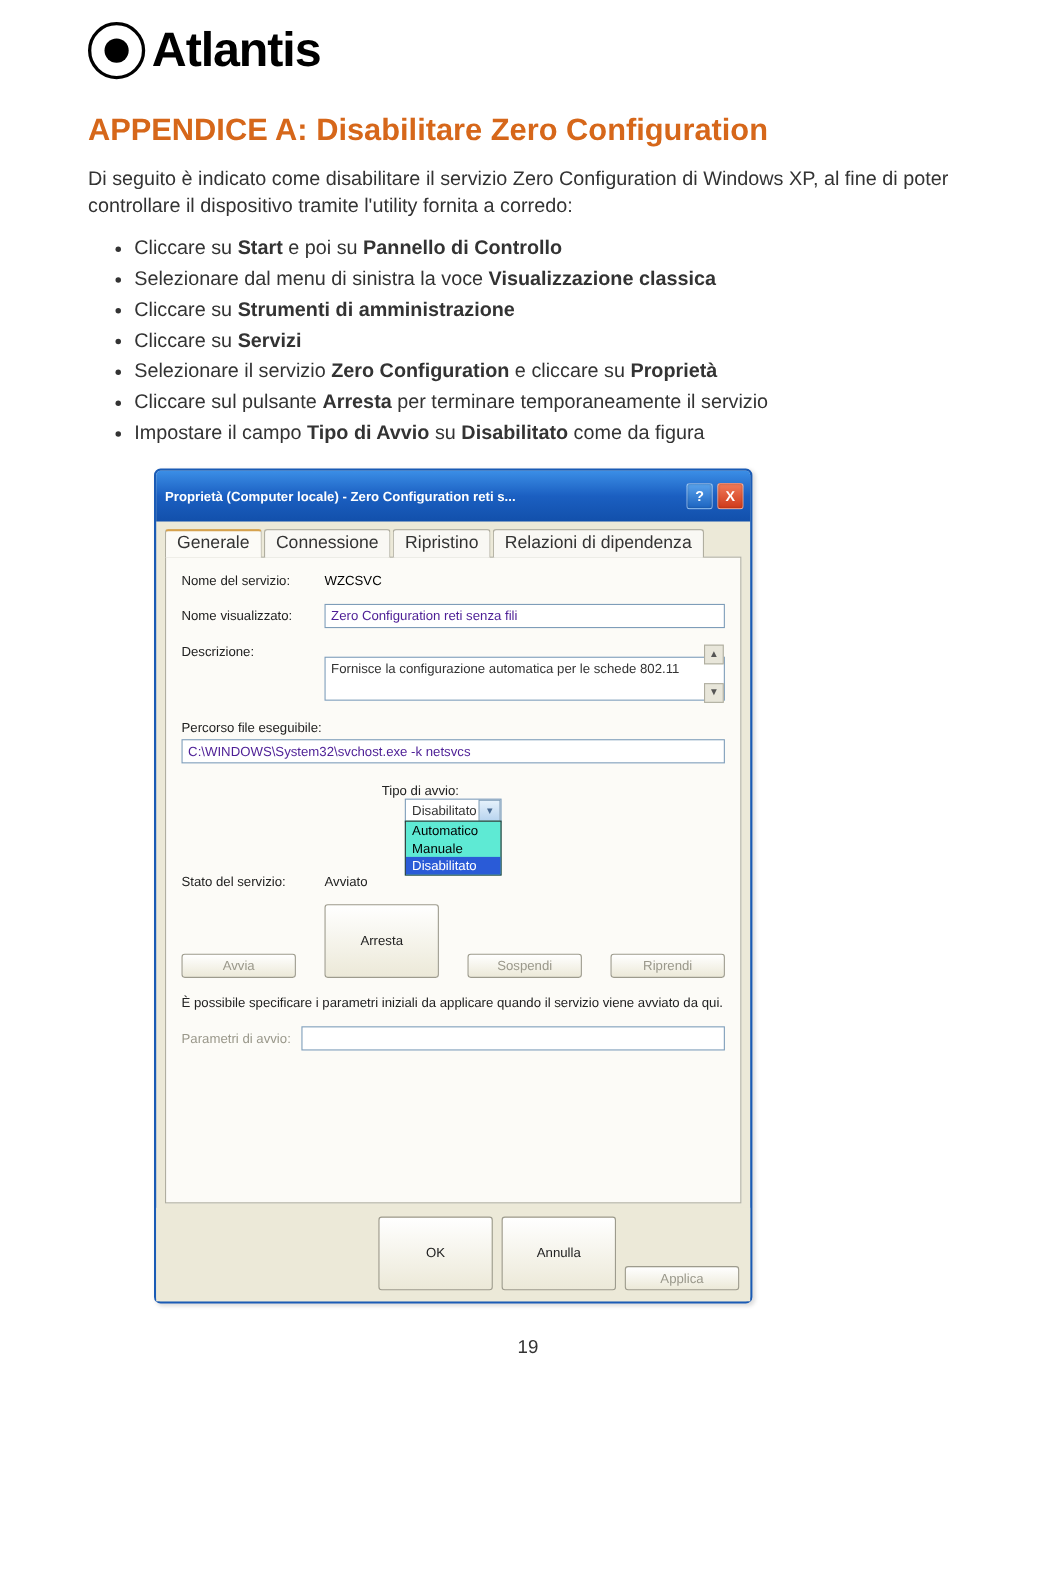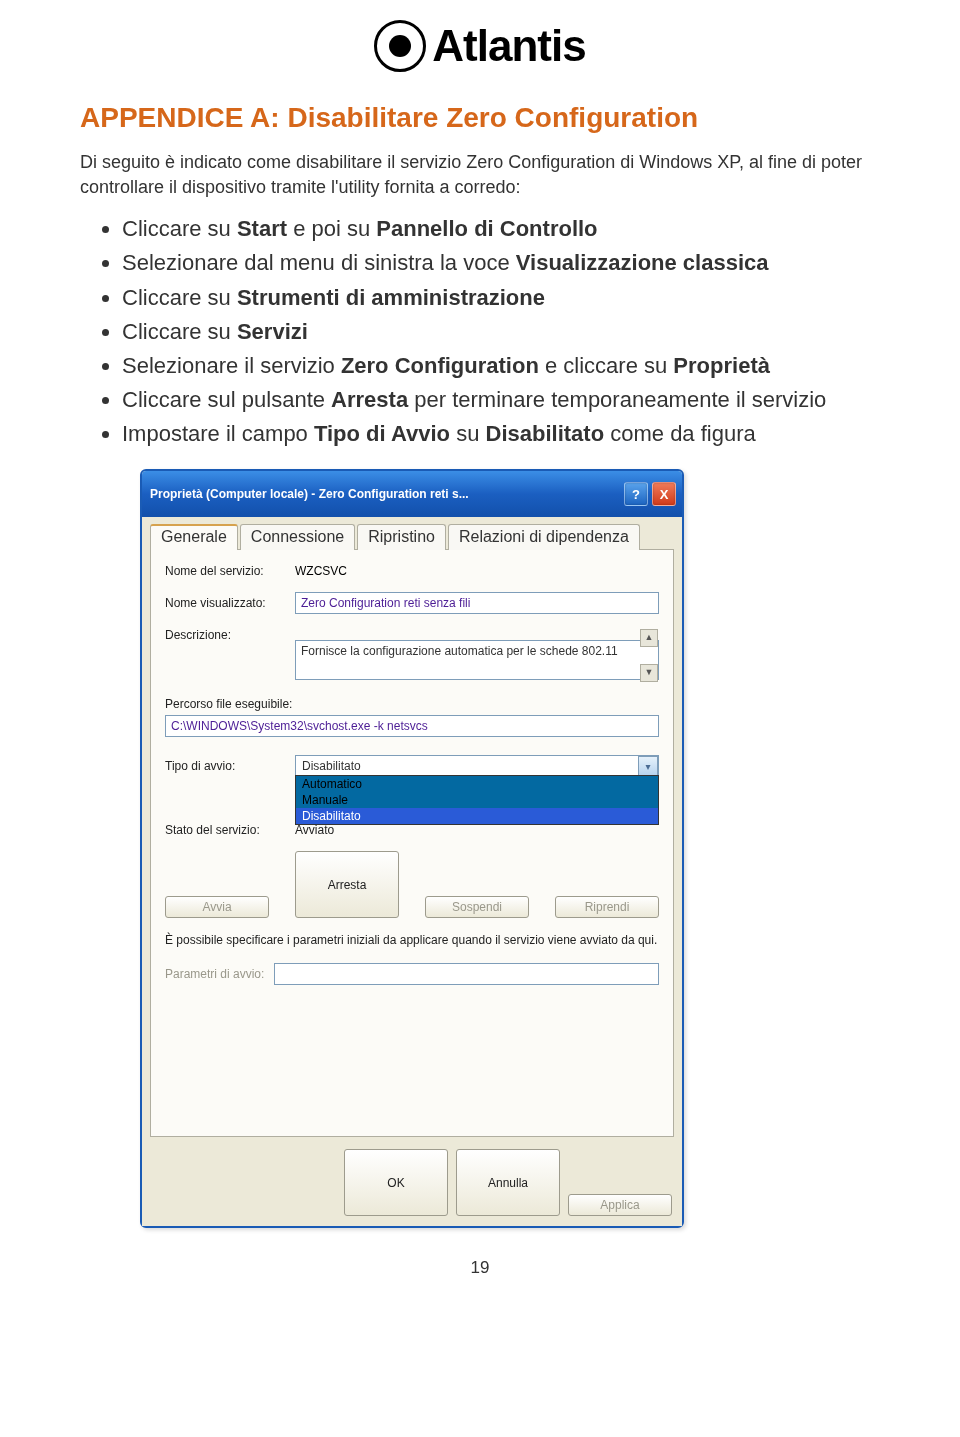--- a/index.html
+++ b/index.html
@@ -7,21 +7,20 @@
     padding: 0;
     font-family: Verdana, Geneva, sans-serif;
     background: #fff;
     color: #000;
     width: 960px;
   }
   .page {
     padding: 0 80px 30px 80px;
   }
   .logo-wrap {
-    text-align: center;
     padding: 20px 0 10px 0;
   }
   .logo {
     display: inline-flex;
     align-items: center;
     font-family: Arial, sans-serif;
   }
   .logo-circle-outer {
     width: 46px;
     height: 46px;
@@ -56,21 +55,21 @@
     font-family: "Comic Sans MS", cursive, sans-serif;
     font-size: 18px;
     line-height: 1.4;
     margin: 0 0 12px 0;
   }
   ul.steps {
     margin: 0 0 18px 0;
     padding-left: 42px;
     color: #333;
     font-family: "Comic Sans MS", cursive, sans-serif;
-    font-size: 22px;
+    font-size: 18px;
     line-height: 1.55;
   }
   ul.steps li { margin: 0; }
   .b { font-weight: 700; }
   
   .dialog {
     width: 540px;
     margin: 8px 0 0 60px;
     border: 2px solid #1a5bb5;
     border-radius: 6px;
@@ -186,21 +185,21 @@
     border-left: 1px solid #7e9db9;
     border: 1px solid #7e9db9;
     display: flex; align-items: center; justify-content: center;
     color: #4a6b93; font-size: 10px;
   }
   .dropdown {
     position: absolute;
     left: 0; right: 0;
     top: 20px;
     border: 1px solid #333;
-    background: #0369a1;
+    background: #5eead4;
     z-index: 5;
   }
   .dropdown .opt { padding: 1px 6px; color: #000; }
   .dropdown .opt.sel { background: #2a5bd7; color: #fff; }
   .status-text { color: #222; }
   .btnrow {
     display: flex; justify-content: space-between; margin: 12px 0 14px 0;
   }
   .xpbtn {
     min-width: 104px;
@@ -295,21 +294,21 @@
           <div class="textarea-wrap">
             <textarea class="textarea" readonly="" style="">Fornisce la configurazione automatica per le schede 802.11</textarea>
             <div class="scroll-up">▲</div>
             <div class="scroll-dn">▼</div>
           </div>
         </div>
 
         <div class="path-label">Percorso file eseguibile:</div>
         <input class="field" readonly="" style="margin-bottom: 18px;" value="C:\WINDOWS\System32\svchost.exe -k netsvcs">
 
-        <div class="row" style="position:relative; margin-bottom:46px;">
+        <div class="row" style="position:relative; margin-bottom:46px;flex-direction:column;">
           <div class="lbl">Tipo di avvio:</div>
           <div class="select-wrap">
             <div class="select-box">Disabilitato</div>
             <div class="select-arrow">▾</div>
             <div class="dropdown">
               <div class="opt">Automatico</div>
               <div class="opt">Manuale</div>
               <div class="opt sel">Disabilitato</div>
             </div>
           </div>

